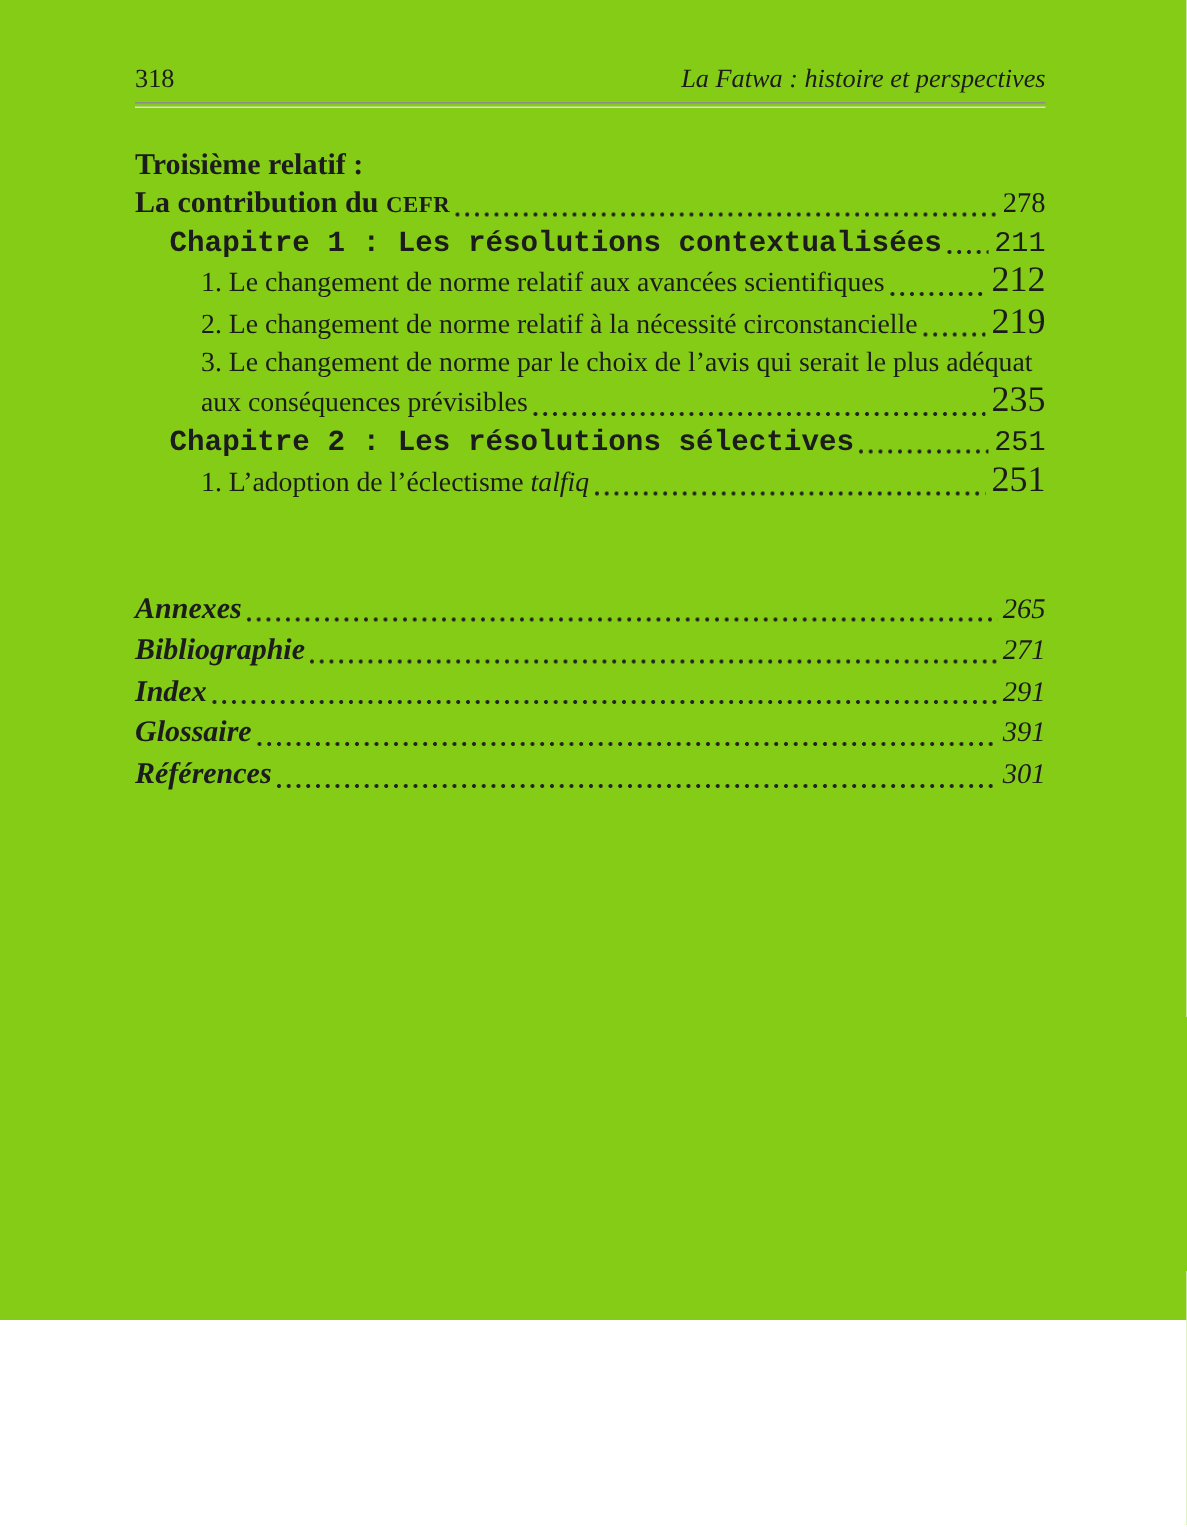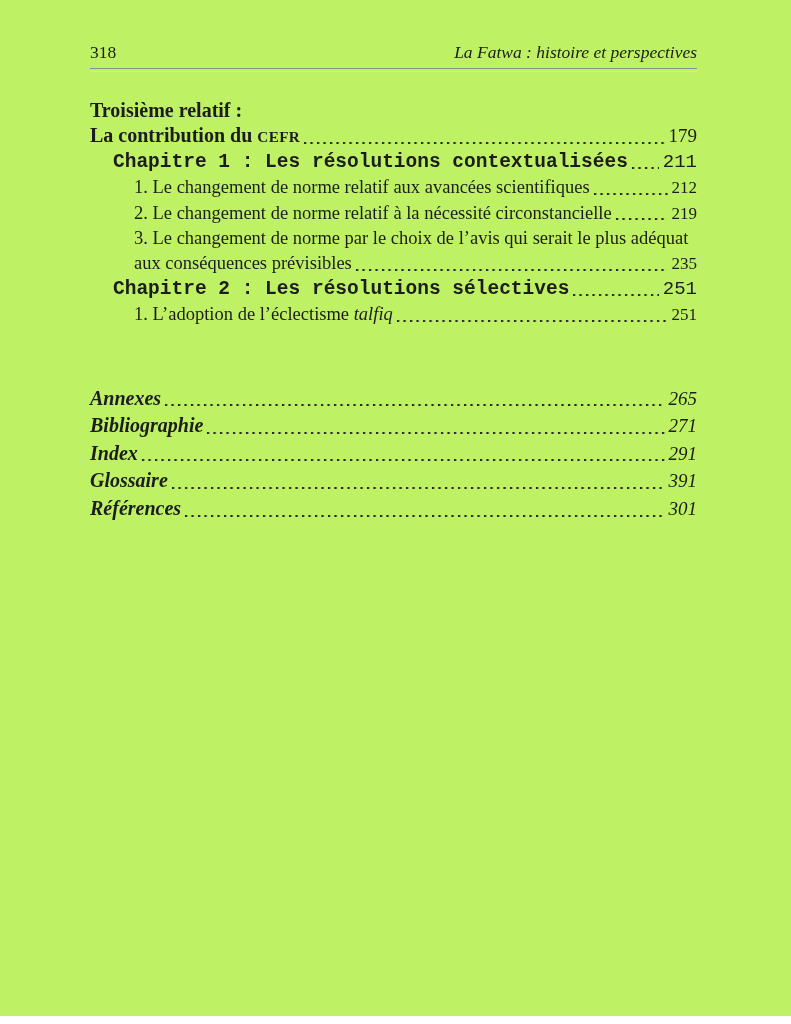--- a/index.html
+++ b/index.html
@@ -8,22 +8,22 @@
     width: 791px;
     height: 1024px;
     background: #ffffff;
     font-family: "Liberation Serif", "DejaVu Serif", serif;
     color: #1c1c1c;
     overflow: hidden;
   }
 
   .sheet {
     width: 791px;
-    height: 1016px;
-    background: #bef264;
+    height: 880px;
+    background: #84cc16;
     padding: 42px 94px 0 90px;
     text-align: right;
   }
 
   
   .running-header {
     display: flex;
     justify-content: space-between;
     align-items: baseline;
     font-size: 17.5px;
@@ -70,21 +70,21 @@
     margin: 0 4px 5px 3px;
     background-image: radial-gradient(circle at 2px 2px, #242424 1.15px, rgba(0,0,0,0) 1.5px);
     background-size: 6.5px 4px;
     background-repeat: repeat-x;
     background-position: left bottom;
   }
 
   .pg {
     flex: 0 0 auto;
     font-weight: 400;
-    font-size: 17px;
+    font-size: 24px;
   }
   .big-row .pg, .ch-row .pg { font-size: 19px; }
 
   
   .backmatter { margin-top: 57px; }
   .backmatter .row {
     line-height: 27.6px;
     font-size: 20px;
     font-style: italic;
   }
@@ -103,21 +103,21 @@
 
   <main class="toc">
 
     <div class="row b big big-row">
       <span>Troisième relatif :</span>
     </div>
 
     <div class="row b big big-row">
       <span><span>La contribution du </span><span class="acronym">CEFR</span></span>
       <span class="leader"></span>
-      <span class="pg">179</span>
+      <span class="pg">278</span>
     </div>
 
     <div class="row b ch ch-row lvl1">
       <span>Chapitre 1 : Les résolutions contextualisées</span>
       <span class="leader"></span>
       <span class="pg">211</span>
     </div>
 
     <div class="row lvl2">
       <span>1. Le changement de norme relatif aux avancées scientifiques</span>

